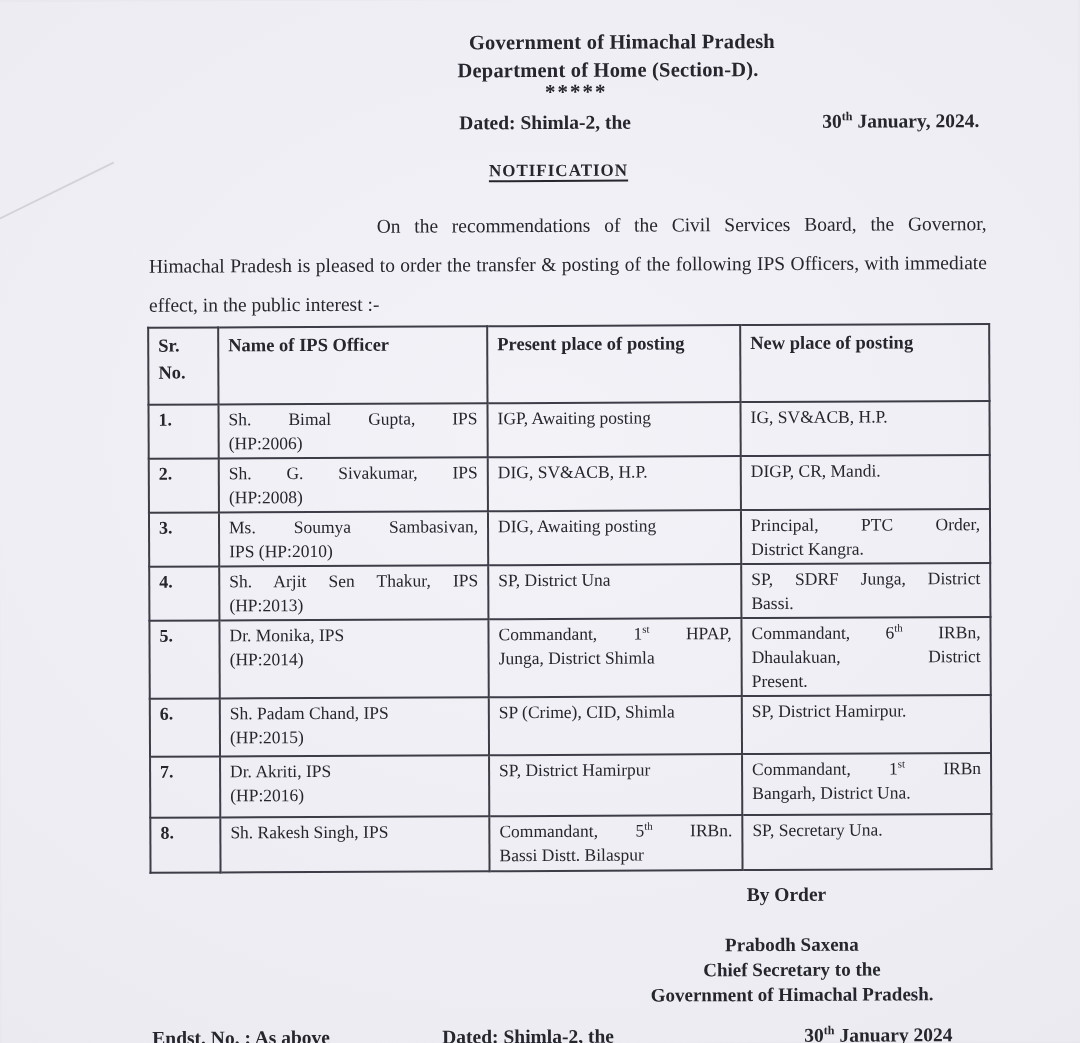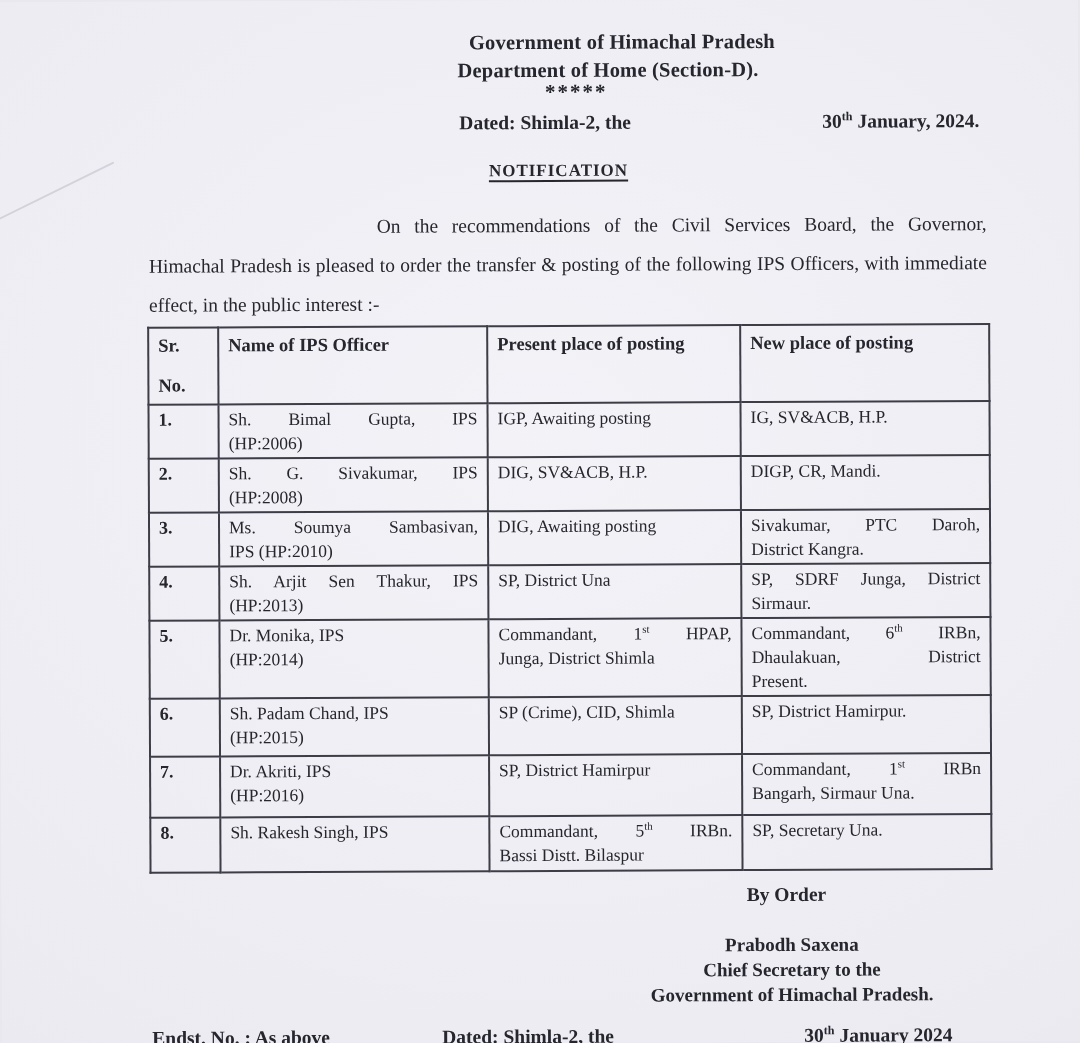--- a/index.html
+++ b/index.html
@@ -54,21 +54,21 @@
   }
   table.transfer td, table.transfer th {
     border: 2px solid #3d3d47;
     vertical-align: top;
     padding: 2px 9px 2px 9px;
     line-height: 24px;
     text-align: left;
     overflow: hidden;
   }
   table.transfer th { font-weight: bold; font-size: 18.5px; height: 68px; padding-top: 5px; }
-  th.sr-head .tline + .tline { margin-top: 16px; }
+  th.sr-head .tline + .tline { margin-top: 3px; }
   td.sr { font-weight: bold; font-size: 18px; padding-left: 8px; }
   .tline { display: block; }
   td.just .tline.mid { text-align: justify; text-align-last: justify; }
   tr.r1 td { height: 48px; }
   tr.r2 td, tr.r3 td, tr.r4 td { height: 46px; }
   tr.r5 td { height: 72px; }
   tr.r6 td { height: 52px; }
   tr.r7 td { height: 55px; }
   tr.r8 td { height: 49px; }
   sup { font-size: 0.62em; line-height: 0; vertical-align: super; letter-spacing: 0; }
@@ -145,36 +145,36 @@
     <tr class="r3">
       <td class="sr">3.</td>
       <td class="just">
             <span class="tline mid">Ms. Soumya Sambasivan,</span>
             <span class="tline">IPS (HP:2010)</span>
           </td>
       <td>
             <span class="tline">DIG, Awaiting posting</span>
           </td>
       <td class="just">
-            <span class="tline mid">Sivakumar, PTC Daroh,</span>
+            <span class="tline mid">Principal, PTC Order,</span>
             <span class="tline">District Kangra.</span>
           </td>
     </tr>
     <tr class="r4">
       <td class="sr">4.</td>
       <td class="just">
             <span class="tline mid">Sh. Arjit Sen Thakur, IPS</span>
             <span class="tline">(HP:2013)</span>
           </td>
       <td>
             <span class="tline">SP, District Una</span>
           </td>
       <td class="just">
             <span class="tline mid">SP, SDRF Junga, District</span>
-            <span class="tline">Sirmaur.</span>
+            <span class="tline">Bassi.</span>
           </td>
     </tr>
     <tr class="r5">
       <td class="sr">5.</td>
       <td>
             <span class="tline mid">Dr. Monika, IPS</span>
             <span class="tline">(HP:2014)</span>
           </td>
       <td class="just">
             <span class="tline mid">Commandant, 1<sup>st</sup> HPAP,</span>
@@ -203,21 +203,21 @@
       <td class="sr">7.</td>
       <td>
             <span class="tline mid">Dr. Akriti, IPS</span>
             <span class="tline">(HP:2016)</span>
           </td>
       <td>
             <span class="tline">SP, District Hamirpur</span>
           </td>
       <td class="just">
             <span class="tline mid">Commandant, 1<sup>st</sup> IRBn</span>
-            <span class="tline">Bangarh, Sirmaur Una.</span>
+            <span class="tline">Bangarh, District Una.</span>
           </td>
     </tr>
     <tr class="r8">
       <td class="sr">8.</td>
       <td>
             <span class="tline">Sh. Rakesh Singh, IPS</span>
           </td>
       <td class="just">
             <span class="tline mid">Commandant, 5<sup>th</sup> IRBn.</span>
             <span class="tline">Bassi Distt. Bilaspur</span>

